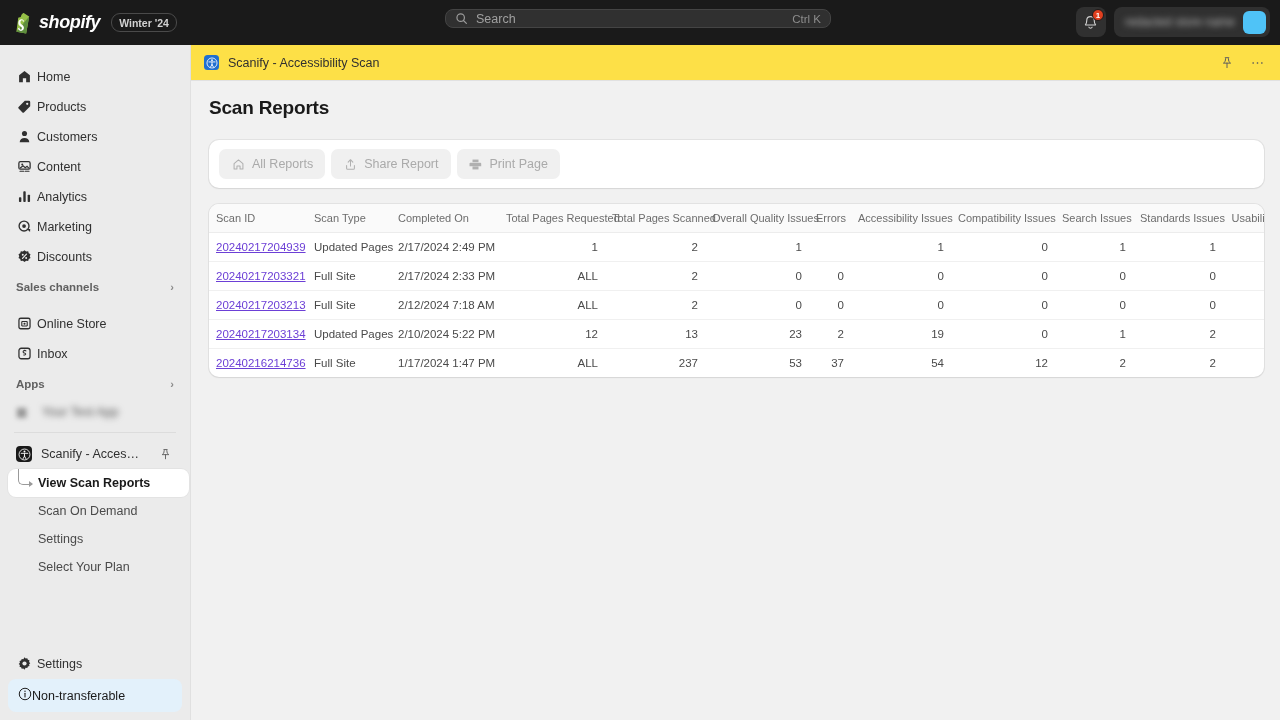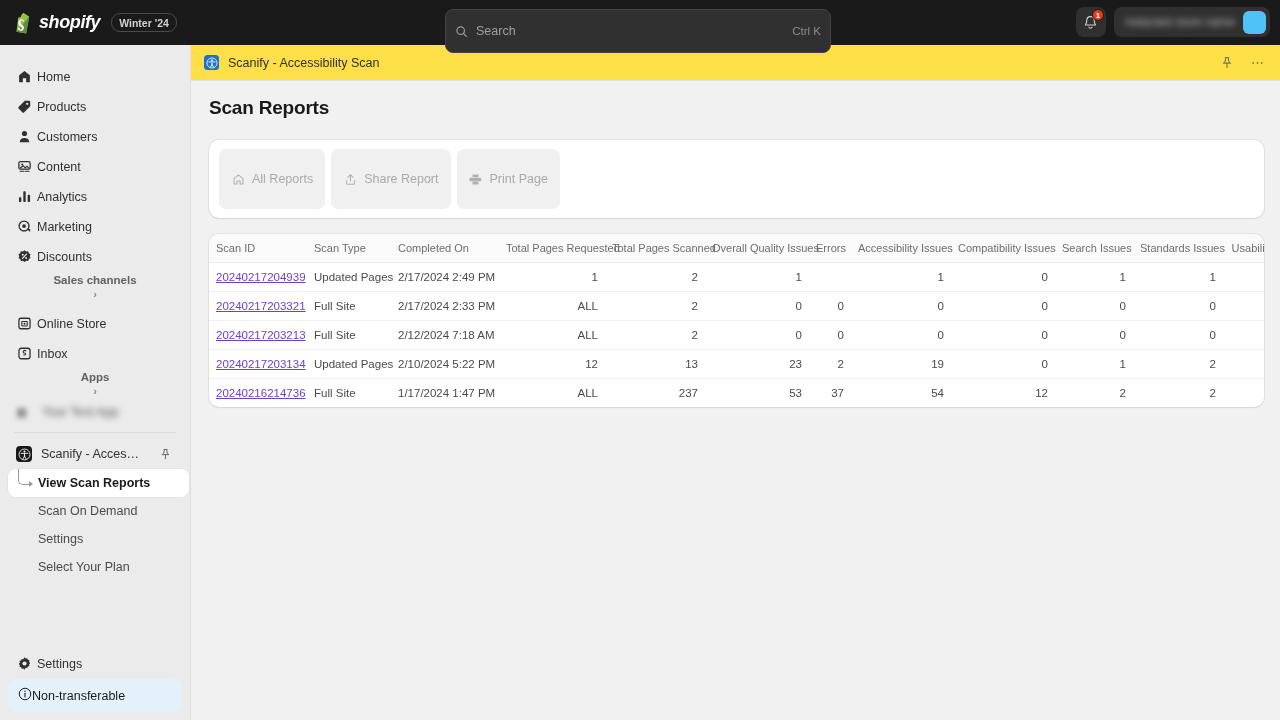--- a/index.html
+++ b/index.html
@@ -21,21 +21,21 @@
   .brand-word {
     color: #fff; font-size: 18px; font-weight: bold;
     font-style: italic; letter-spacing: -0.4px;
   }
   .season-pill {
     border: 1px solid #4a4a4a; border-radius: 9px;
     color: #d2d2d2; font-size: 10.5px; font-weight: bold;
     padding: 2.5px 7px; margin-left: 4px;
   }
   .search-wrap {
-    position: absolute; left: 445px; top: 9px; width: 386px; height: 44px;
+    position: absolute; left: 445px; top: 9px; width: 386px; height: 19px;
     background: #303030; border: 1px solid #444; border-radius: 8px;
     display: flex; align-items: center; padding: 0 9px;
   }
   .search-wrap .mag { flex: 0 0 13px; height: 13px; margin-right: 8px; }
   .search-text { color: #a0a0a0; font-size: 12.5px; flex: 1; }
   .search-kbd { color: #8d8d8d; font-size: 11.5px; }
   .top-right {
     position: absolute; right: 10px; top: 7px;
     display: flex; align-items: center; gap: 8px;
   }
@@ -78,21 +78,21 @@
   }
   .nav-item .ico { width: 16px; height: 16px; flex: 0 0 16px; display:flex; align-items:center; justify-content:center;}
   .nav-item .lbl { flex: 1; white-space: nowrap; overflow: hidden; text-overflow: ellipsis; }
   .nav-badge {
     background: #e0e0e0; color: #4a4a4a; font-size: 10.5px;
     border-radius: 7px; padding: 1.5px 6px; font-weight: 500;
   }
   .sec-header {
     display: flex; align-items: center; height: 26px;
     margin: 10px 8px 1px; padding: 0 8px;
-    font-size: 11.5px; color: #616161; font-weight: 600; flex-direction: column;
+    font-size: 11.5px; color: #616161; font-weight: 600;
   }
   .sec-header .lbl { flex: 1; }
   .chev { color: #8a8a8a; font-size: 11px; }
   .blur-app {
     display: flex; align-items: center; height: 28px;
     margin: 0 8px; padding: 0 8px; gap: 10px;
   }
   .blur-app .ico { width: 16px; flex:0 0 16px; filter: blur(2.6px); font-size: 12px; color:#666;}
   .blur-app .lbl { font-size: 12.5px; color: #555; filter: blur(3.2px); user-select:none;}
   .app-divider { height: 1px; background: #dcdcdc; margin: 6px 14px; }
@@ -153,21 +153,21 @@
   .card {
     background: #fff; border-radius: 10px;
     box-shadow: 0 0 0 1px rgba(0,0,0,0.06), 0 1px 2px rgba(0,0,0,0.06);
     overflow: hidden;
   }
   .toolbar-card { padding: 9px 10px; margin-bottom: 16px; }
   .toolbar { display: flex; gap: 6px; }
   .tb-btn {
     display: flex; align-items: center; gap: 7px;
     background: #f0f0f0; border-radius: 7px;
-    padding: 23px 12px; font-size: 12.5px; color: #aaaaaa;
+    padding: 8px 12px; font-size: 12.5px; color: #aaaaaa;
   }
   .tb-btn .ico { width: 14px; height: 14px; flex: 0 0 14px; display:flex;align-items:center;justify-content:center;}
 
   table { width: 100%; border-collapse: collapse; table-layout: fixed; }
   thead th {
     background: #fafafa; font-size: 11px; font-weight: 500; color: #6d6d6d;
     padding: 8px 7px; text-align: right; white-space: nowrap;
     border-bottom: 1px solid #ececec;
   }
   thead th.lft { text-align: left; }

